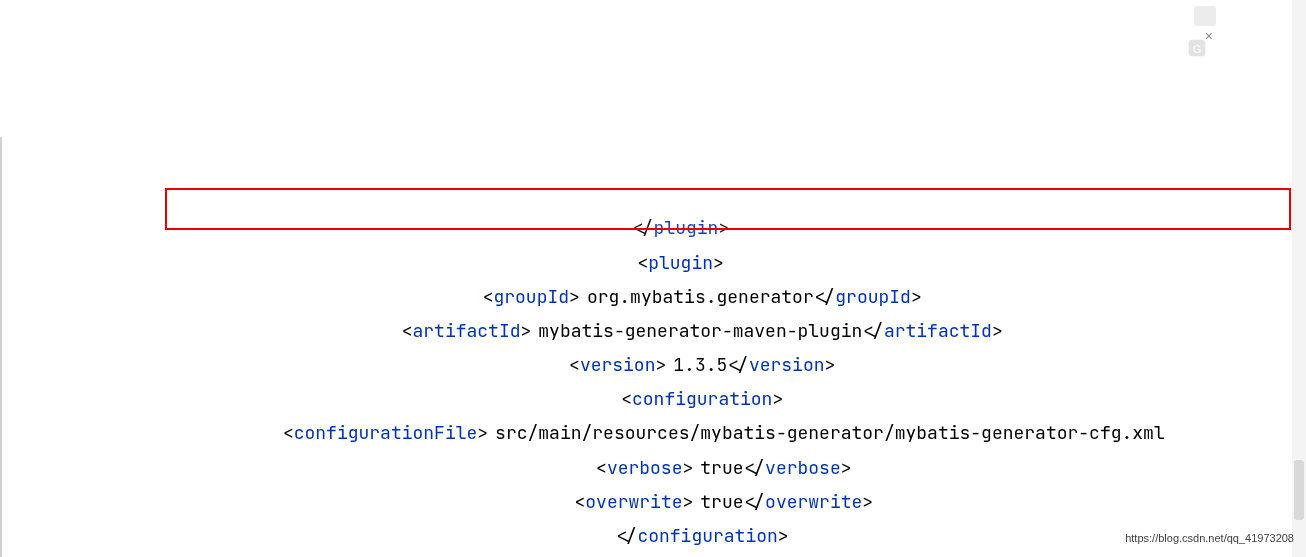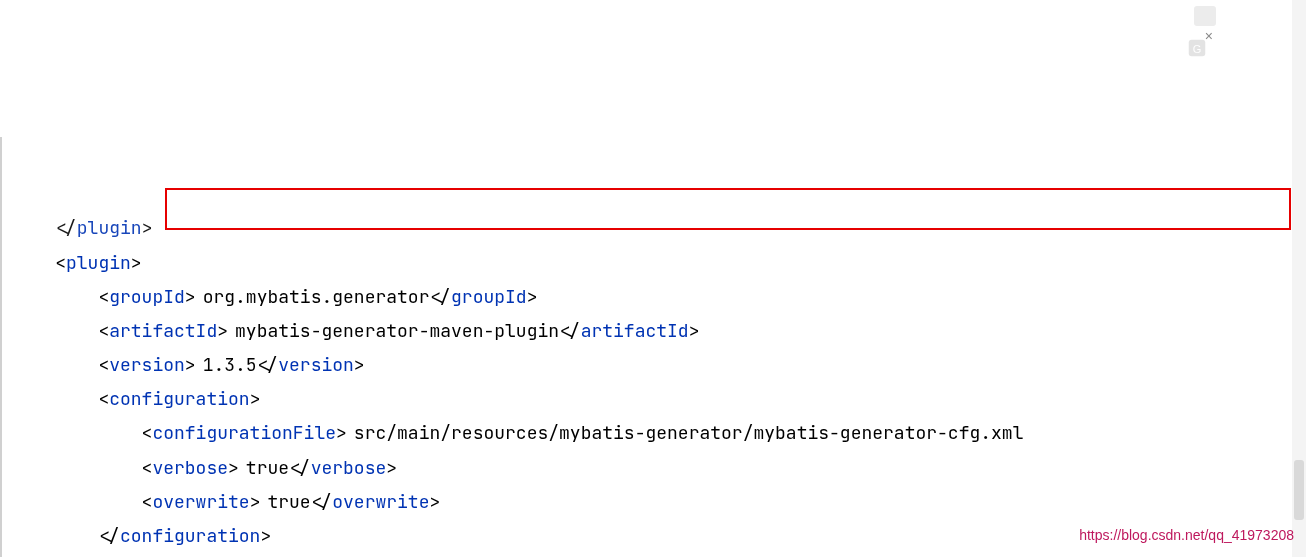--- a/index.html
+++ b/index.html
@@ -23,20 +23,21 @@
     position: absolute;
     left: 0;
     top: 0;
     bottom: 0;
     width: 8px;
     border-left: 2px solid #d0d0d0;
   }
   .line {
     display: block;
     padding-left: 4px;
+    text-align: center;
   }
   .tag { color: #0033b3; }
   .bracket { color: #000000; }
   .text { color: #000000; margin-left: 7px; }
   .highlight-box {
     position: absolute;
     border: 2px solid #e60000;
     pointer-events: none;
   }
   .close-btn {
@@ -58,22 +59,22 @@
     top: 2px;
     right: 120px;
     width: 22px;
     height: 22px;
     opacity: 0.5;
   }
   .watermark {
     position: absolute;
     bottom: 8px;
     right: 12px;
-    color: #be185d;
-    font-size: 14px;
+    color: #404040;
+    font-size: 11px;
     font-family: Arial, sans-serif;
     white-space: normal;
   }
   .scrollbar-v {
     position: absolute;
     right: 0;
     top: 0;
     width: 14px;
     height: 100%;
     background: #f4f4f4;

